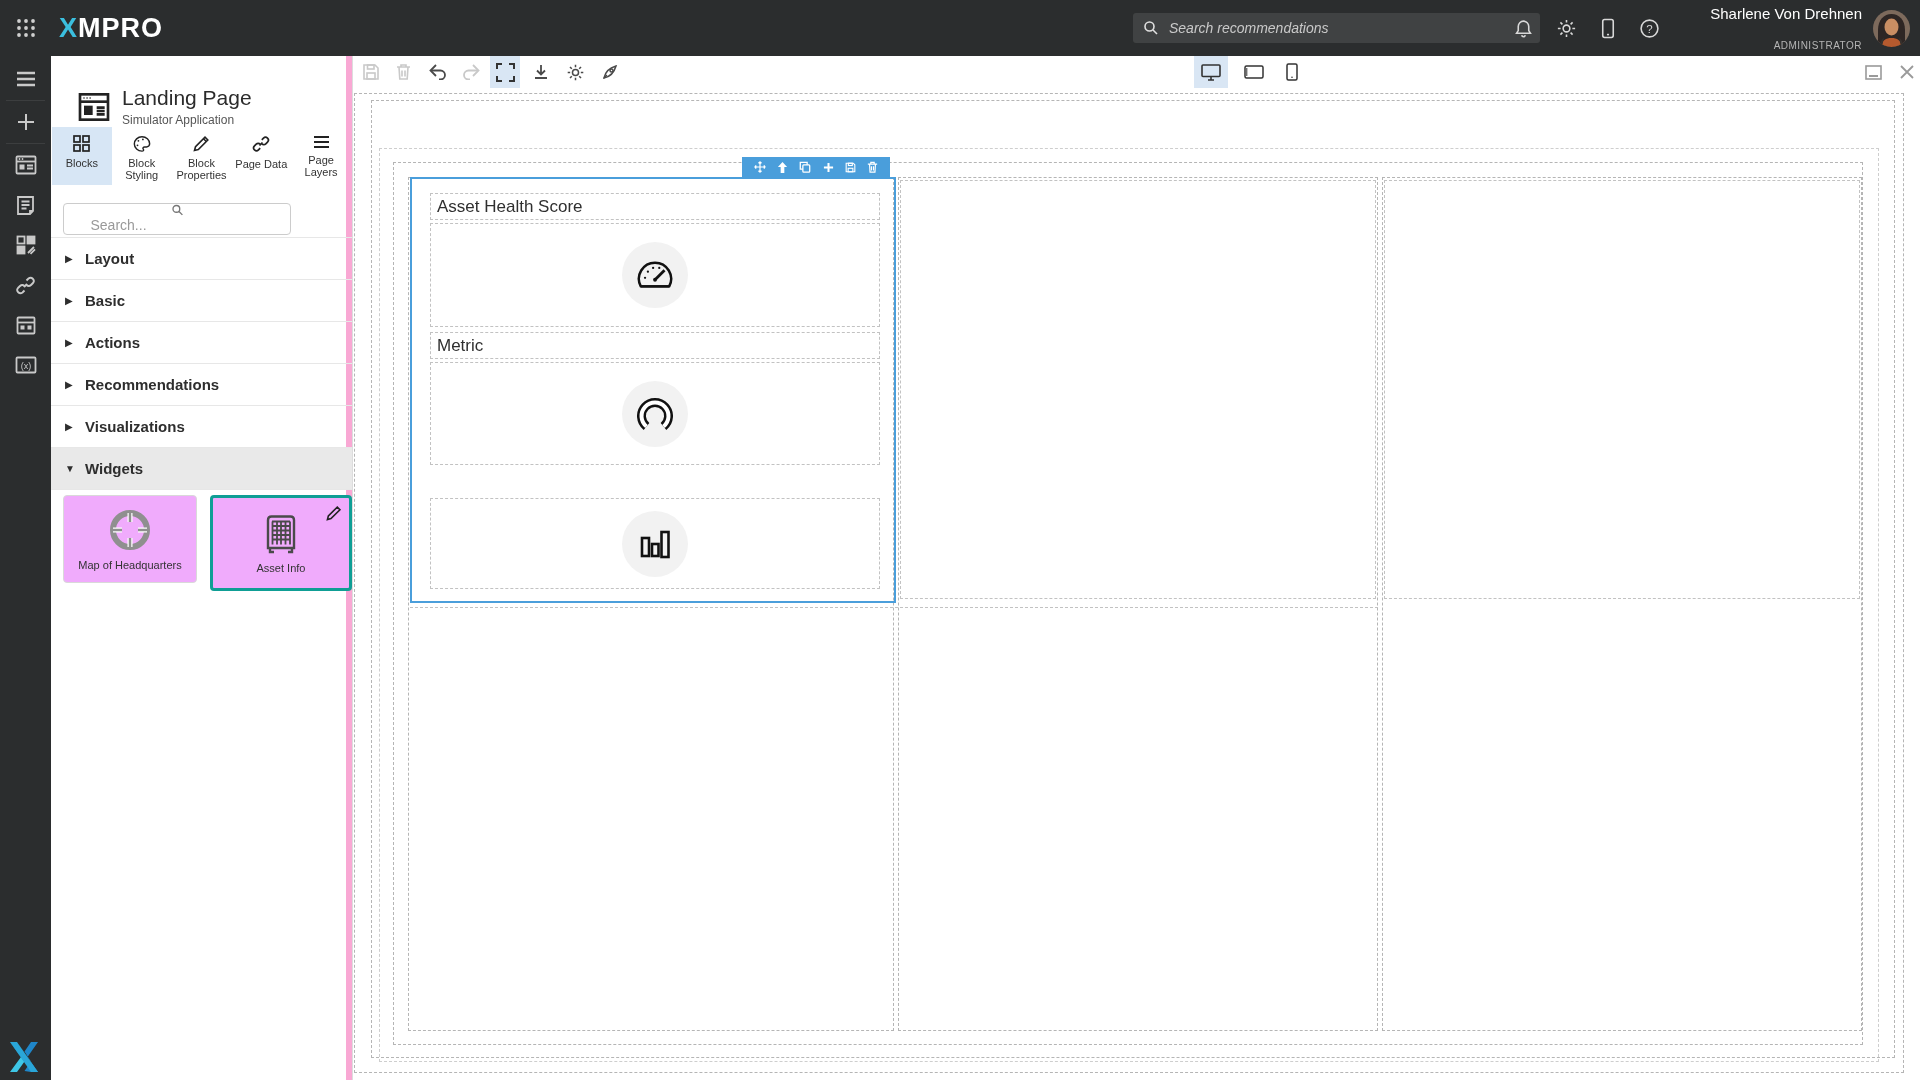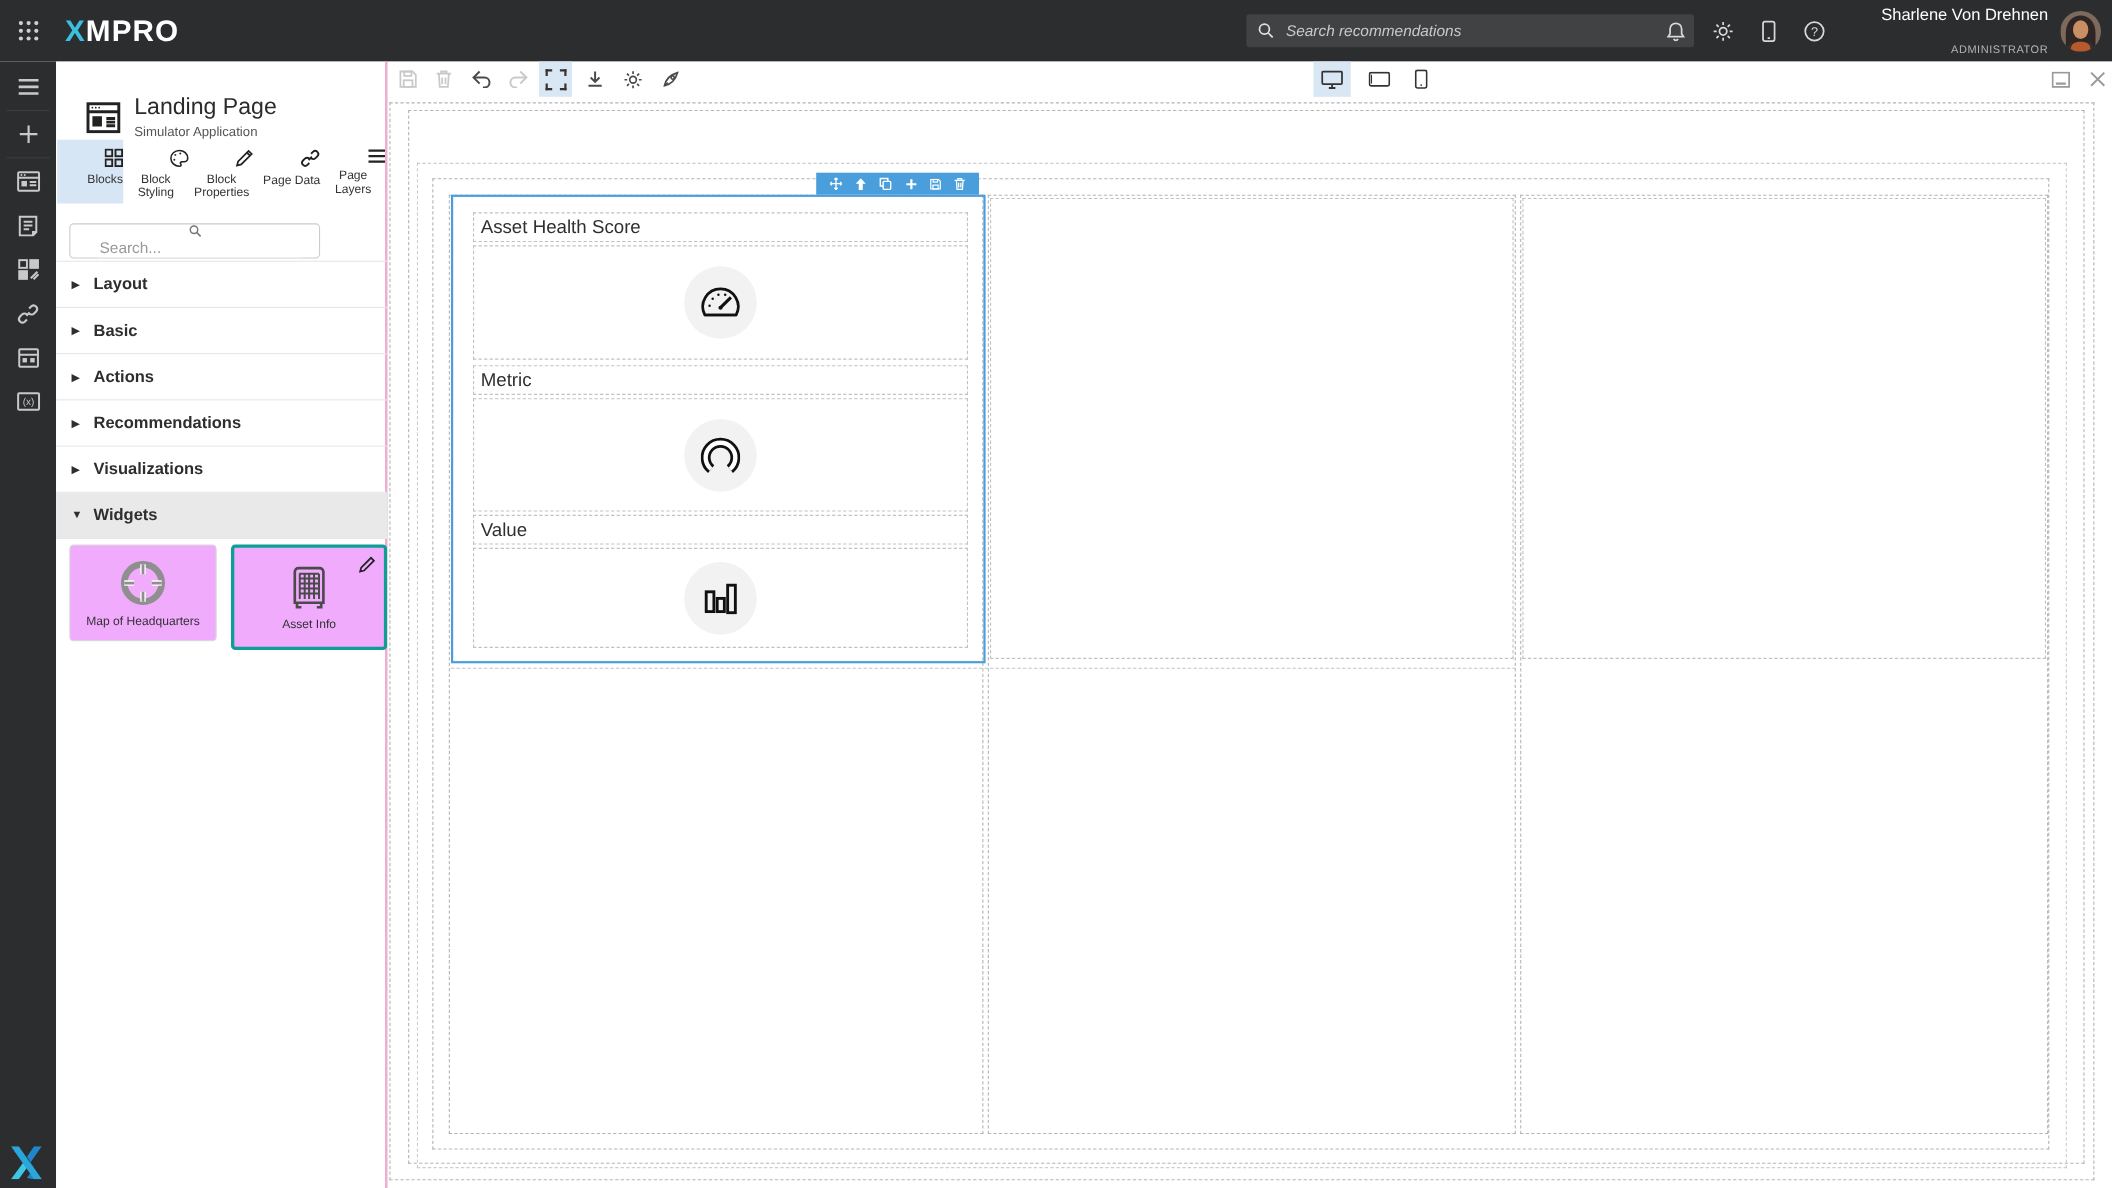--- a/index.html
+++ b/index.html
@@ -25,27 +25,27 @@
   .uname{color:#fff;font-size:15px;} .urole{color:#b5b5b5;font-size:10px;letter-spacing:.5px;margin-top:18px;}
   .avatar{position:absolute;right:10px;top:10px;width:37px;height:37px;border-radius:50%;overflow:hidden;cursor:pointer;}
 
   
   .rail{left:0;top:56px;width:51px;height:1024px;background:#2b2d2e;}
   .rail-ic{width:51px;height:40px;display:flex;align-items:center;justify-content:center;color:#c9c9c9;cursor:pointer;}
   .rail-sep{height:1px;background:#3c3e3f;margin:1px 6px;}
   .rail-x{position:absolute;left:8px;bottom:8px;cursor:pointer;}
 
   
-  .panel{left:51px;top:56px;width:301px;height:1024px;background:#fff;border-right:2px solid #f9a8d4;box-sizing:border-box;}
+  .panel{left:51px;top:56px;width:301px;height:1024px;background:#fff;border-right:6px solid #f9a8d4;box-sizing:border-box;}
   .p-head{position:absolute;left:27px;top:30px;display:flex;align-items:center;}
   .p-titles{margin-left:12px;}
   .p-title{font-size:21px;color:#2b2b2b;}
   .p-sub{font-size:12px;color:#555;margin-top:3px;}
   .p-tabs{position:absolute;left:1px;top:71px;width:299px;height:58px;display:flex;}
-  .p-tab{flex:1;display:flex;flex-direction:column;align-items:flex-end;justify-content:flex-start;
+  .p-tab{flex:1;display:flex;flex-direction:column;align-items:center;justify-content:flex-start;
      padding-top:8px;cursor:pointer;color:#333;}
   .p-tab.active{background:#d7e6f5;}
   .p-tab .tlab{font-size:11px;text-align:center;line-height:12px;margin-top:5px;}
   .p-search{position:absolute;left:12px;top:147px;width:228px;height:32px;border:1px solid #ccc;border-radius:4px;
      display:flex;align-items:center;padding:0 26px;box-sizing:border-box;color:#888;flex-direction:column;}
   .p-search input{flex:1;border:0;outline:none;font-size:14px;color:#444;margin-left:8px;
      font-family:"Liberation Sans",sans-serif;}
   .p-search input::placeholder{color:#999;}
   .acc{position:absolute;left:0;top:181px;width:301px;}
   .acc-row{height:41px;display:flex;align-items:center;border-bottom:1px solid #e7e7e7;cursor:pointer;}
@@ -502,23 +502,20 @@
         </div>
         <div class="dashed inner wb" style="left:18px;top:183px;width:450px;height:103px;">
           <span class="circ">
             <svg width="36" height="34" viewBox="0 0 36 34">
               <path d="M9.5 29.5 A13.5 13.5 0 1 1 26.5 29.5" fill="none" stroke="#111" stroke-width="9"></path>
               <path d="M9.5 29.5 A13.5 13.5 0 1 1 26.5 29.5" fill="none" stroke="#fff" stroke-width="4"></path>
             </svg>
           </span>
         </div>
 
-        <div class="dashed inner" style="left:18px;top:289px;width:450px;height:27px;">
-          <div class="blk-title">Value</div>
-        </div>
         <div class="dashed inner wb" style="left:18px;top:319px;width:450px;height:91px;">
           <span class="circ">
             <svg width="34" height="34" viewBox="0 0 34 34" fill="none" stroke="#111" stroke-width="2.6">
               <rect x="4" y="11" width="7" height="18"></rect>
               <rect x="14" y="17" width="6.5" height="12"></rect>
               <rect x="23.5" y="5" width="7" height="25"></rect>
             </svg>
           </span>
         </div>
 

